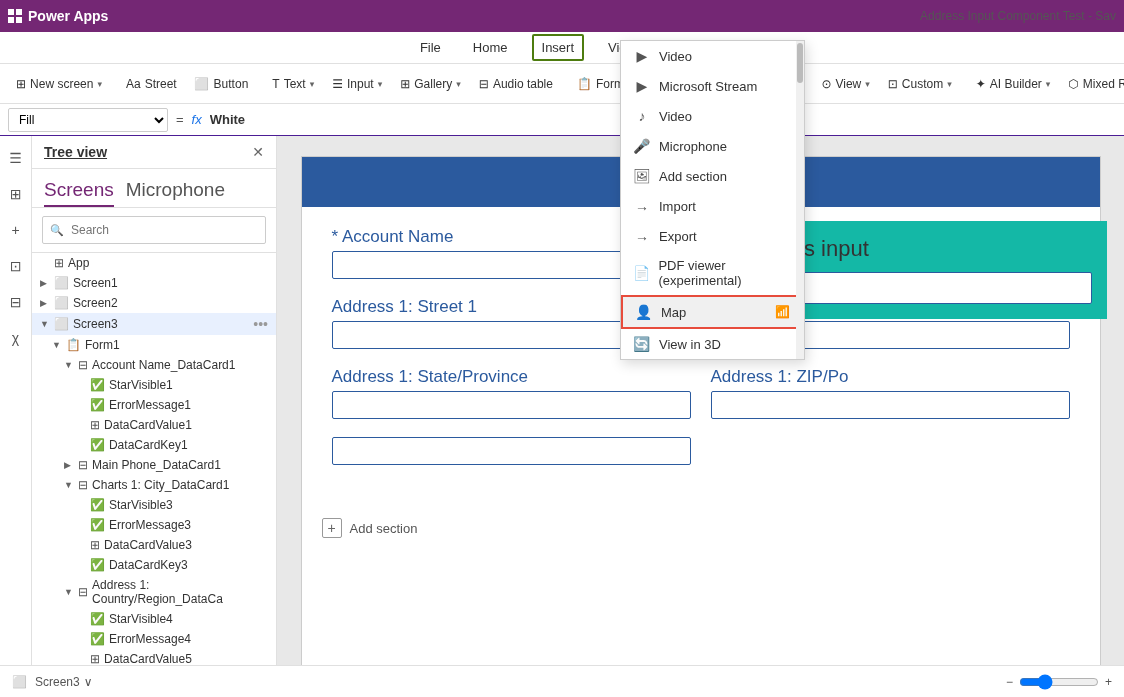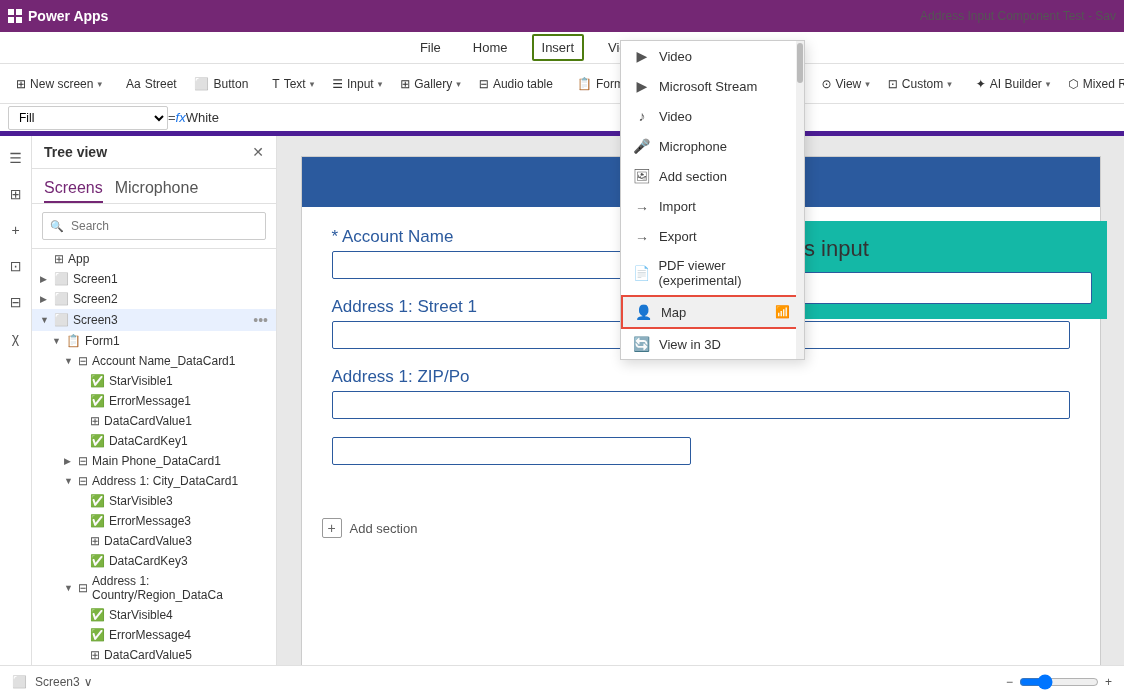--- a/index.html
+++ b/index.html
@@ -90,22 +90,22 @@
       color: #1a73e8;
     }
 
     
     .formula-bar {
       height: 32px;
       background: white;
       display: flex;
       align-items: center;
       padding: 0 8px;
-      border-bottom: 5px solid #4c1d95;
-      gap: 0;
+      border-bottom: 1px solid #4c1d95;
+      gap: 8px;
     }
     .formula-dropdown {
       width: 160px;
       height: 24px;
       border: 1px solid #ccc;
       border-radius: 2px;
       padding: 2px 6px;
       font-size: 12px;
       background: white;
     }
@@ -118,20 +118,21 @@
       font-style: italic;
       font-size: 13px;
     }
     .formula-input {
       flex: 1;
       height: 24px;
       border: none;
       outline: none;
       font-size: 13px;
       color: #333;
+      font-weight: bold;
     }
 
     
     .main-layout {
       display: flex;
       height: calc(697px - 32px - 32px - 40px - 32px - 32px);
     }
 
     
     .sidebar {
@@ -146,34 +147,35 @@
       display: flex;
       align-items: center;
       justify-content: space-between;
       padding: 8px 12px;
       border-bottom: 1px solid #e0e0e0;
     }
     .sidebar-title {
       font-size: 14px;
       font-weight: 600;
       color: #333;
+      text-decoration: underline;
     }
     .sidebar-close {
       cursor: pointer;
       font-size: 14px;
       color: #666;
     }
     .sidebar-tabs {
       display: flex;
       padding: 6px 12px 0;
       gap: 12px;
       border-bottom: 1px solid #e0e0e0;
     }
     .sidebar-tab {
-      font-size: 16px;
+      font-size: 19px;
       padding: 4px 0;
       cursor: pointer;
       color: #555;
     }
     .sidebar-tab.active {
       color: #742774;
       border-bottom: 2px solid #742774;
     }
     .sidebar-search {
       padding: 8px 10px;
@@ -595,21 +597,21 @@
 
       <div class="tree-item indent-2">
         <span class="tree-chevron">▶</span>
         <span class="tree-icon">⊟</span>
         <span class="tree-label">Main Phone_DataCard1</span>
       </div>
 
       <div class="tree-item indent-2">
         <span class="tree-chevron">▼</span>
         <span class="tree-icon">⊟</span>
-        <span class="tree-label">Address 1: City_DataCard1</span>
+        <span class="tree-label">Charts 1: City_DataCard1</span>
       </div>
 
       <div class="tree-item indent-3">
         <span class="tree-chevron"></span>
         <span class="tree-icon">✅</span>
         <span class="tree-label">StarVisible3</span>
       </div>
 
       <div class="tree-item indent-3">
         <span class="tree-chevron"></span>
@@ -677,20 +679,24 @@
             <input type="text" style="">
           </div>
           <div class="form-field">
             <label>Address 1: City</label>
             <input type="text" style="">
           </div>
         </div>
 
         <div class="form-row">
           <div class="form-field">
+            <label>Address 1: State/Province</label>
+            <input type="text" style="">
+          </div>
+          <div class="form-field">
             <label>Address 1: ZIP/Po</label>
             <input type="text" style="">
           </div>
         </div>
 
 
         <div class="form-row">
           <div class="form-field">
             <input type="text" style="">
           </div>

